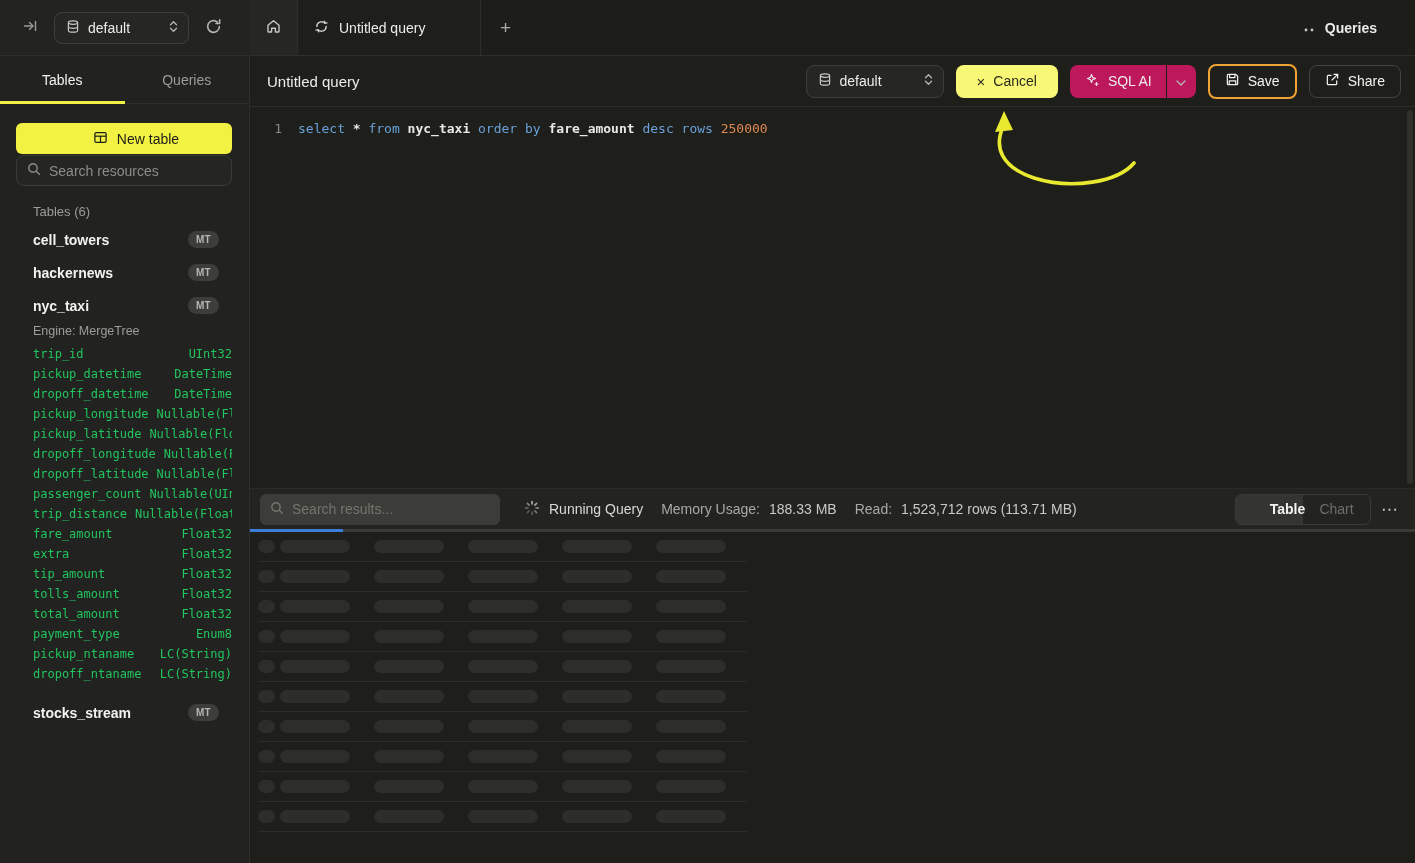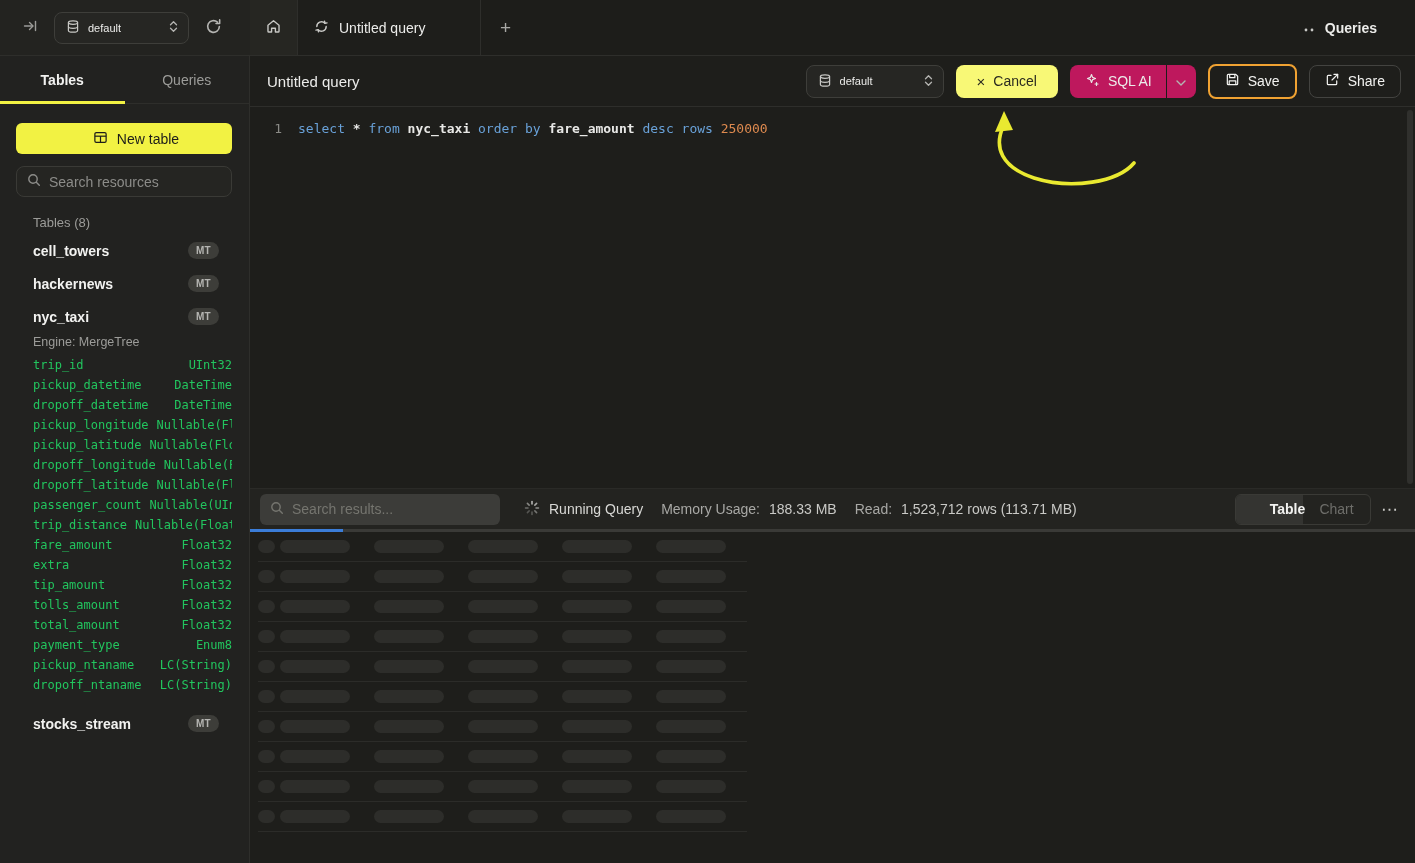--- a/index.html
+++ b/index.html
@@ -10,21 +10,21 @@
 
   
   .topbar { flex:0 0 56px; display:flex; align-items:stretch; background:#1d1d1a;
             border-bottom:1px solid #2e2e2b; }
   .topbar-left { flex:0 0 250px; display:flex; align-items:center; background:#232320;
                  padding:0 10px 0 16px; gap:10px; }
   .icon-btn { background:none; border:none; color:#a8a8a5; display:flex; align-items:center;
               justify-content:center; width:28px; height:28px; cursor:pointer; flex:0 0 auto; }
   .db-select { display:flex; align-items:center; gap:9px; height:32px; padding:0 10px 0 12px;
                background:#262623; border:1px solid #3e3e3a; border-radius:8px; color:#ececea;
-               font-size:11px; cursor:pointer; font-family:inherit; }
+               font-size:14px; cursor:pointer; font-family:inherit; }
   .db-select .label { flex:1; text-align:left; }
   .topbar-left .db-select { width:135px; }
   .tabstrip { display:flex; align-items:stretch; }
   .home-cell { width:48px; background:#262622; border:none; border-right:1px solid #2e2e2b;
                display:flex; align-items:center; justify-content:center; color:#c9c9c6; cursor:pointer; }
   .tab { width:183px; display:flex; align-items:center; gap:10px; padding:0 16px; background:#1e1e1b;
          border-right:1px solid #2e2e2b; color:#ececea; font-size:14px; cursor:pointer; }
   .newtab-cell { width:49px; display:flex; align-items:center; justify-content:center; color:#a8a8a5;
                  font-size:19px; background:transparent; border:none; cursor:pointer; }
   .topbar-right { margin-left:auto; display:flex; align-items:center; padding-right:38px; }
@@ -33,27 +33,27 @@
 
   
   .body { flex:1; display:flex; min-height:0; }
 
   
   .sidebar { flex:0 0 250px; background:#222220; border-right:1px solid #2e2e2b;
              display:flex; flex-direction:column; overflow:hidden; }
   .side-tabs { flex:0 0 48px; display:flex; border-bottom:1px solid #2e2e2b; }
   .side-tab { flex:1; display:flex; align-items:center; justify-content:center; font-size:14px;
               color:#9c9c99; position:relative; cursor:pointer; }
-  .side-tab.active { color:#f2f2f0; font-weight:700; }
+  .side-tab.active { color:#f2f2f0; font-weight:400; }
   .side-tab.active::after { content:""; position:absolute; left:0; right:0; bottom:-1px; height:3px;
                             background:#f2f243; }
   .new-table-btn { margin:19px 17px 0 16px; height:31px; border-radius:6px; background:#f2f243;
                    color:#1d1d1a; border:none; font-size:14px; font-weight:500; display:flex;
                    align-items:center; justify-content:center; gap:9px; cursor:pointer; font-family:inherit;padding-left:24px; }
-  .search-box { margin:12px 17px 0 16px; height:31px; border-radius:8px; background:#252522;
+  .search-box { margin:1px 17px 0 16px; height:31px; border-radius:8px; background:#252522;
                 border:1px solid #3a3a36; display:flex; align-items:center; padding:0 10px; gap:8px; }
   .search-box input { background:transparent; border:none; outline:none; color:#d8d8d5;
                       font-size:14px; width:100%; font-family:inherit; }
   .search-box input::placeholder { color:#8c8c89; }
   .section-label { margin:18px 0 0 33px; font-size:13px; color:#9c9c99; }
   .table-list { margin-top:4px; }
   .table-row { height:33px; display:flex; align-items:center; justify-content:space-between;
                padding:0 30px 0 33px; cursor:pointer; }
   .table-row .tname { font-size:14px; font-weight:600; color:#f2f2f0; }
   .badge { background:#3d3d39; color:#b5b5b2; font-size:10px; font-weight:600; padding:3px 8px;
@@ -233,21 +233,21 @@
       <div class="search-box">
         <span>
           <svg width="14" height="14" viewBox="0 0 14 14" fill="none" stroke="#8c8c89" stroke-width="1.4" stroke-linecap="round">
             <circle cx="6" cy="6" r="4.2"></circle>
               <path d="M9.3 9.3l3 3"></path>
           </svg>
         </span>
         <input type="text" placeholder="Search resources" style="">
       </div>
 
-      <div class="section-label">Tables (8)</div>
+      <div class="section-label">Tables (6)</div>
 
       <div class="table-list">
         <div class="table-row">
           <span class="tname">cell_towers</span>
           <span class="badge">MT</span>
         </div>
         <div class="table-row">
           <span class="tname">hackernews</span>
           <span class="badge">MT</span>
         </div>

